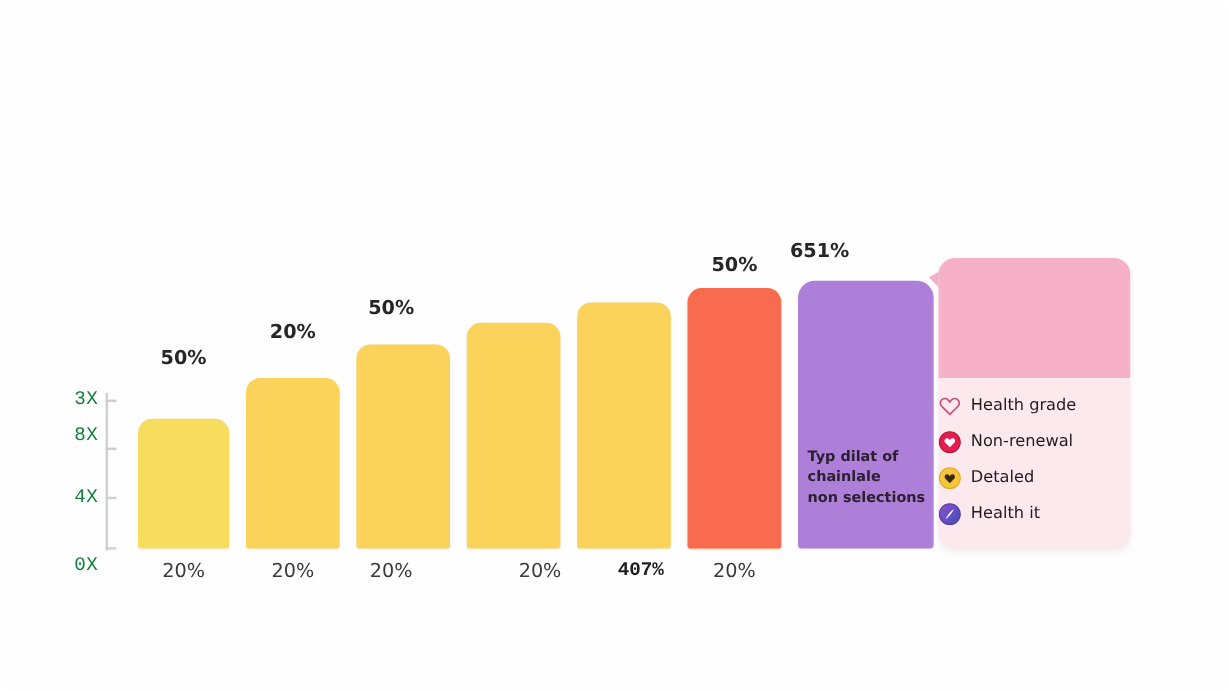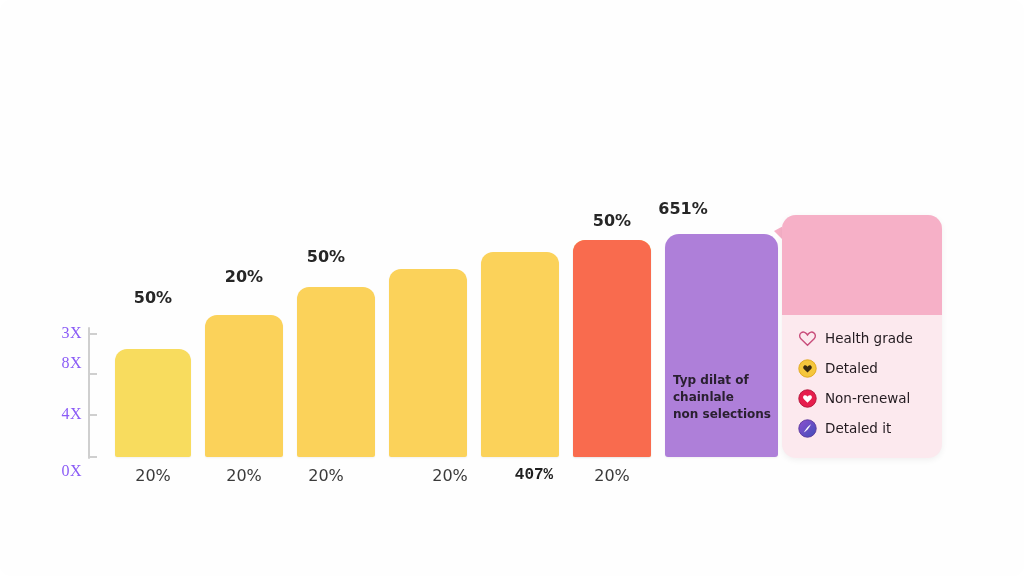--- a/index.html
+++ b/index.html
@@ -40,22 +40,22 @@
     width: 9px;
     height: 2px;
     background: #cfcfcf;
   }
   .y-label {
     position: absolute;
     right: 0;
     width: 32px;
     text-align: right;
     font-size: 16px;
-    color: #8b5cf6;
-    font-family: Liberation Serif, serif;
+    color: #15803d;
+    font-family: Liberation Mono, monospace;
     letter-spacing: 0.5px;
   }
   .y-label-wrap {
     position: absolute;
     left: 46px;
     width: 36px;
     height: 18px;
   }
 
   
@@ -129,21 +129,20 @@
   .legend-list {
     position: absolute;
     left: 0;
     top: 108px;
     width: 160px;
   }
   .legend-row {
     display: flex;
     align-items: center;
     height: 30px;
-    padding-left: 16px;
   }
   .legend-icon {
     width: 19px;
     height: 19px;
     margin-right: 8px;
     flex: 0 0 19px;
     display: flex;
     align-items: center;
     justify-content: center;
   }
@@ -218,50 +217,50 @@
             <svg width="19" height="19" viewBox="0 0 24 24">
               <path d="M12 20.5 L3.6 12.3 C1.4 10.1 1.6 6.6 4 4.8 C6.2 3.2 9.2 3.8 10.8 6 L12 7.6 L13.2 6 C14.8 3.8 17.8 3.2 20 4.8 C22.4 6.6 22.6 10.1 20.4 12.3 Z" fill="none" stroke="#C94F7C" stroke-width="1.8"></path>
             </svg>
           </span>
           <span class="legend-text">Health grade</span>
         </div>
 
         <div class="legend-row">
           <span class="legend-icon">
             <svg width="19" height="19" viewBox="0 0 24 24">
+              <circle cx="12" cy="12" r="11" fill="#E61E4D" stroke="#B3163B" stroke-width="1.2"></circle>
+              <path d="M12 17.4 L7.3 12.7 C6.0 11.4 6.1 9.3 7.5 8.3 C8.8 7.4 10.5 7.7 11.4 8.9 L12 9.8 L12.6 8.9 C13.5 7.7 15.2 7.4 16.5 8.3 C17.9 9.3 18.0 11.4 16.7 12.7 Z" fill="#ffffff"></path>
+            </svg>
+          </span>
+          <span class="legend-text">Non-renewal</span>
+        </div>
+
+        <div class="legend-row">
+          <span class="legend-icon">
+            <svg width="19" height="19" viewBox="0 0 24 24">
               <circle cx="12" cy="12" r="11" fill="#F5C63C" stroke="#E0A81F" stroke-width="1.2"></circle>
               <path d="M12 17.2 L7.4 12.6 C6.2 11.4 6.3 9.4 7.6 8.4 C8.8 7.5 10.5 7.8 11.4 9 L12 9.9 L12.6 9 C13.5 7.8 15.2 7.5 16.4 8.4 C17.7 9.4 17.8 11.4 16.6 12.6 Z" fill="#3A2A10"></path>
             </svg>
           </span>
           <span class="legend-text">Detaled</span>
-        </div>
-
-        <div class="legend-row">
-          <span class="legend-icon">
-            <svg width="19" height="19" viewBox="0 0 24 24">
-              <circle cx="12" cy="12" r="11" fill="#E61E4D" stroke="#B3163B" stroke-width="1.2"></circle>
-              <path d="M12 17.4 L7.3 12.7 C6.0 11.4 6.1 9.3 7.5 8.3 C8.8 7.4 10.5 7.7 11.4 8.9 L12 9.8 L12.6 8.9 C13.5 7.7 15.2 7.4 16.5 8.3 C17.9 9.3 18.0 11.4 16.7 12.7 Z" fill="#ffffff"></path>
-            </svg>
-          </span>
-          <span class="legend-text">Non-renewal</span>
         </div>
 
         <div class="legend-row">
           <span class="legend-icon">
             <svg width="19" height="19" viewBox="0 0 24 24">
               <defs>
                 <linearGradient id="swgrad" x1="0" y1="0" x2="1" y2="1">
                   <stop offset="0%" stop-color="#8E4FD0"></stop>
                   <stop offset="100%" stop-color="#3E4FB8"></stop>
                 </linearGradient>
               </defs>
               <circle cx="12" cy="12" r="11" fill="url(#swgrad)" stroke="#5C3A9E" stroke-width="1.2"></circle>
               <path d="M16.5 6.5 C13 8.5 9.5 13 7.2 17.2 C10.5 15.2 14 11.5 16.5 6.5 Z" fill="#ffffff"></path>
             </svg>
           </span>
-          <span class="legend-text">Detaled it</span>
+          <span class="legend-text">Health it</span>
         </div>
 
       </div>
     </div>
 
   </div>
 </div>
 
 </body></html>

